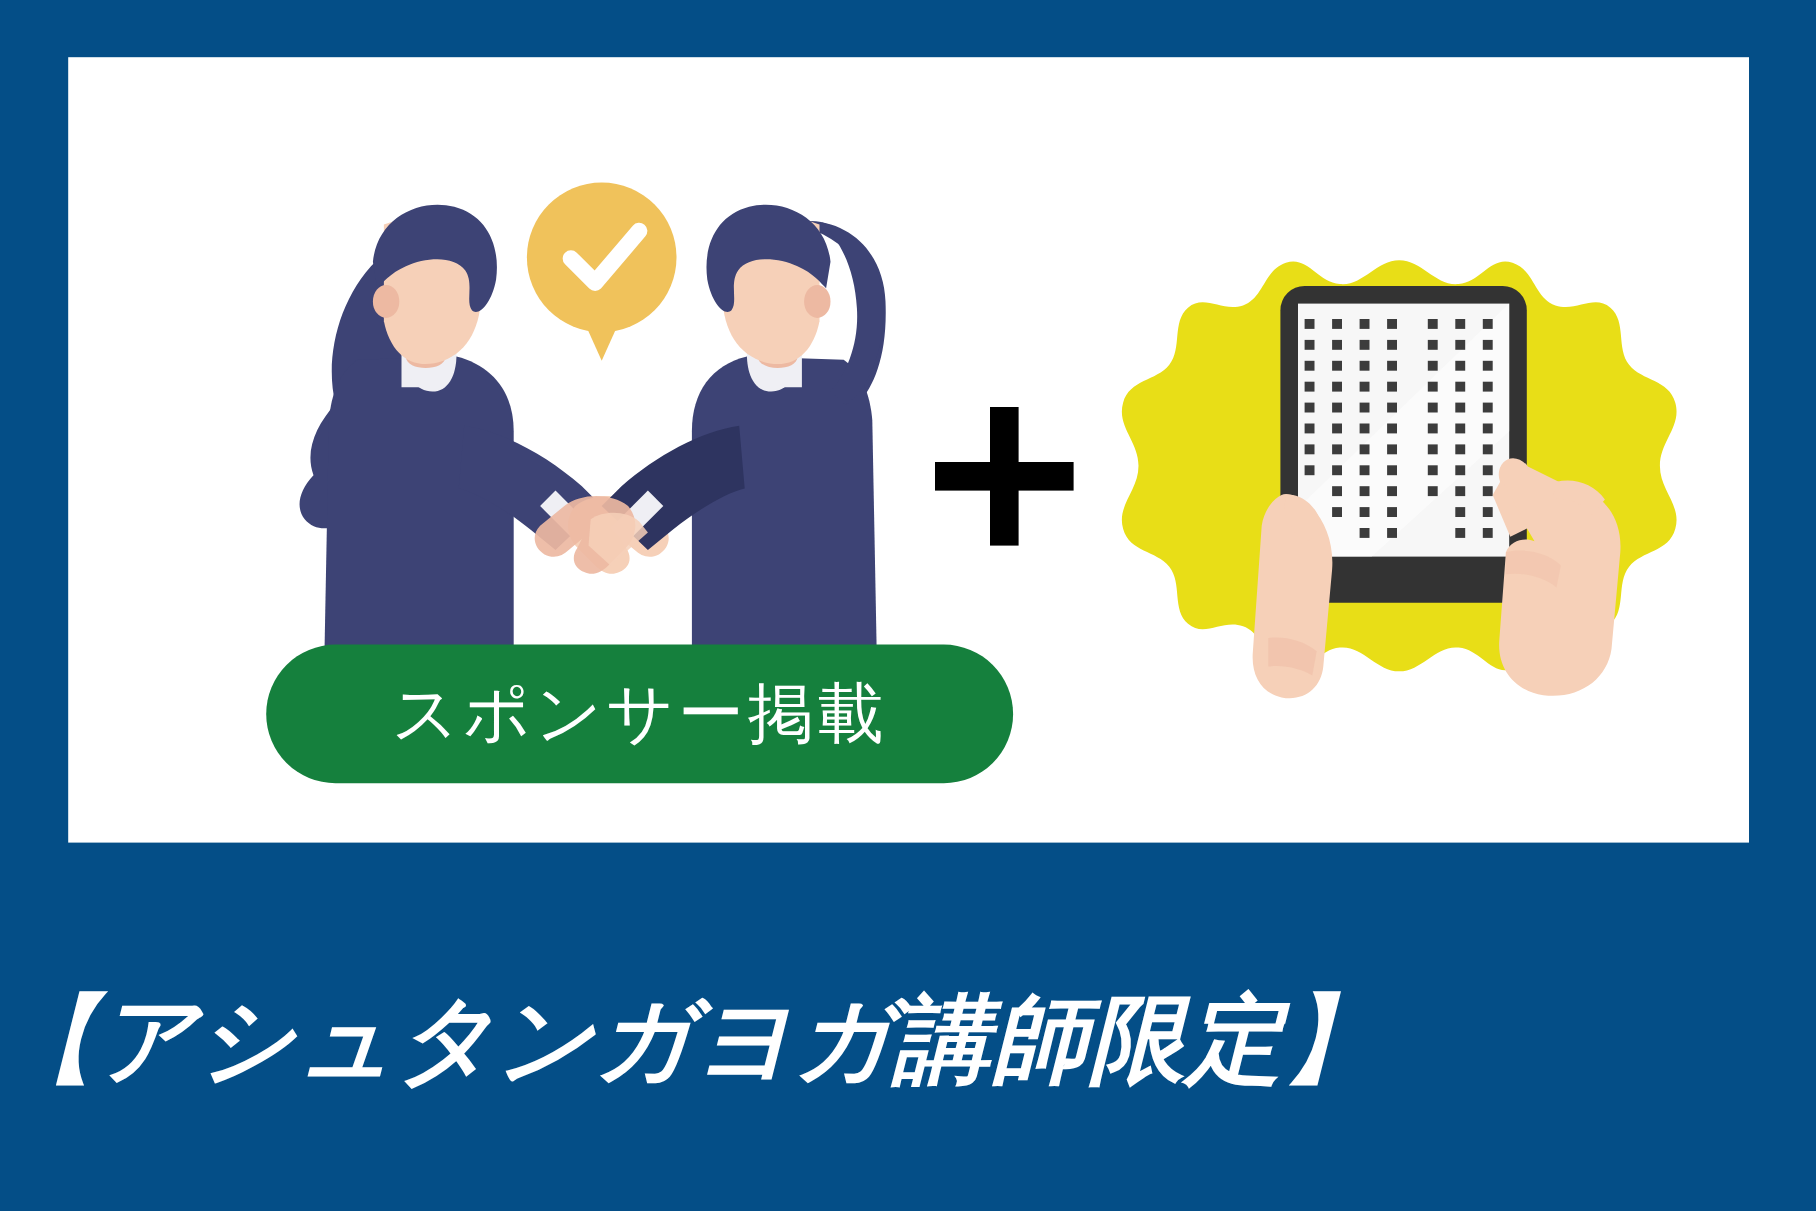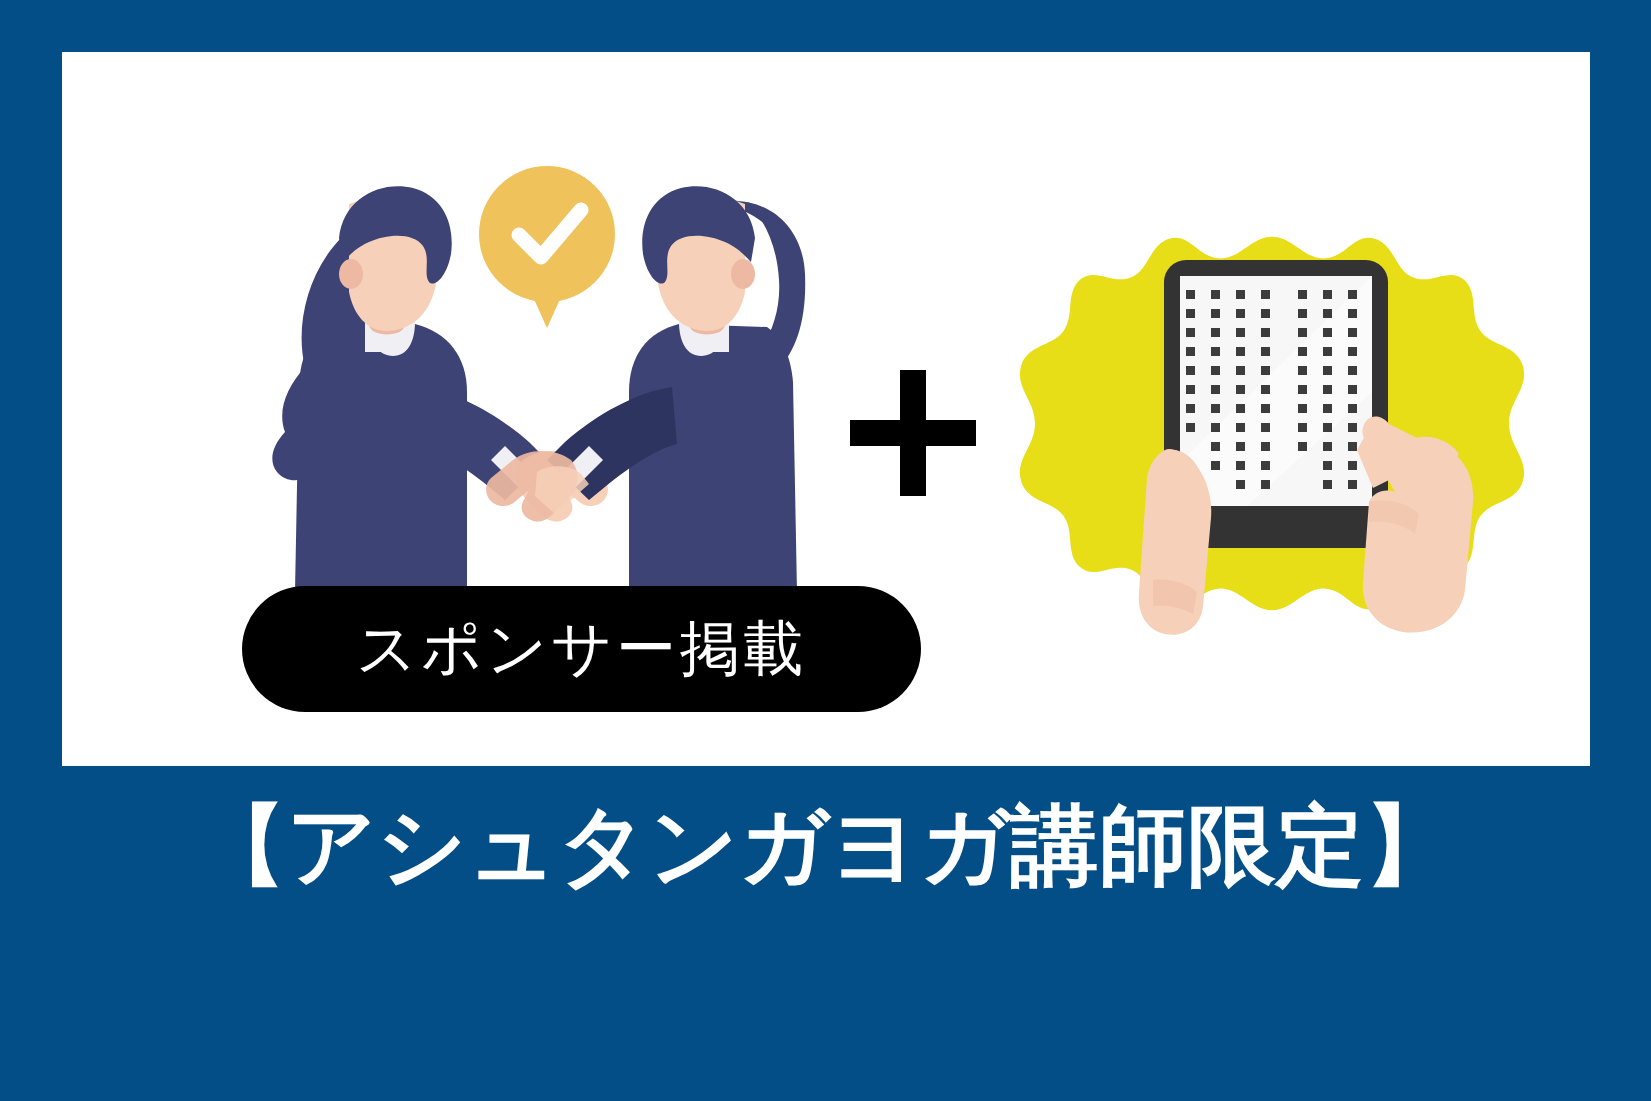--- a/index.html
+++ b/index.html
@@ -54,21 +54,21 @@
     height: 510px;
   }
 
   
   .badge {
     position: absolute;
     left: 180px;
     top: 534px;
     width: 679px;
     height: 126px;
-    background: #000000;
+    background: #15803d;
     border-radius: 63px;
     display: flex;
     align-items: center;
     justify-content: center;
   }
   .badge-label {
     color: #ffffff;
     font-size: 60px;
     letter-spacing: 0.06em;
     line-height: 1;
@@ -77,25 +77,26 @@
   }
 
   
   .title-block {
     position: absolute;
     left: 0;
     top: 772px;
     width: 1651px;
     height: 329px;
     display: flex;
-    flex-direction: column;
+    flex-direction: row;
     align-items: center;
     justify-content: flex-start;
     padding-top: 18px;
     box-sizing: border-box;
+    font-style: italic;
   }
   .title-line {
     color: #ffffff;
     font-size: 88px;
     font-weight: 700;
     line-height: 1.28;
     letter-spacing: 0.005em;
     white-space: nowrap;
     text-align: center;
   }

